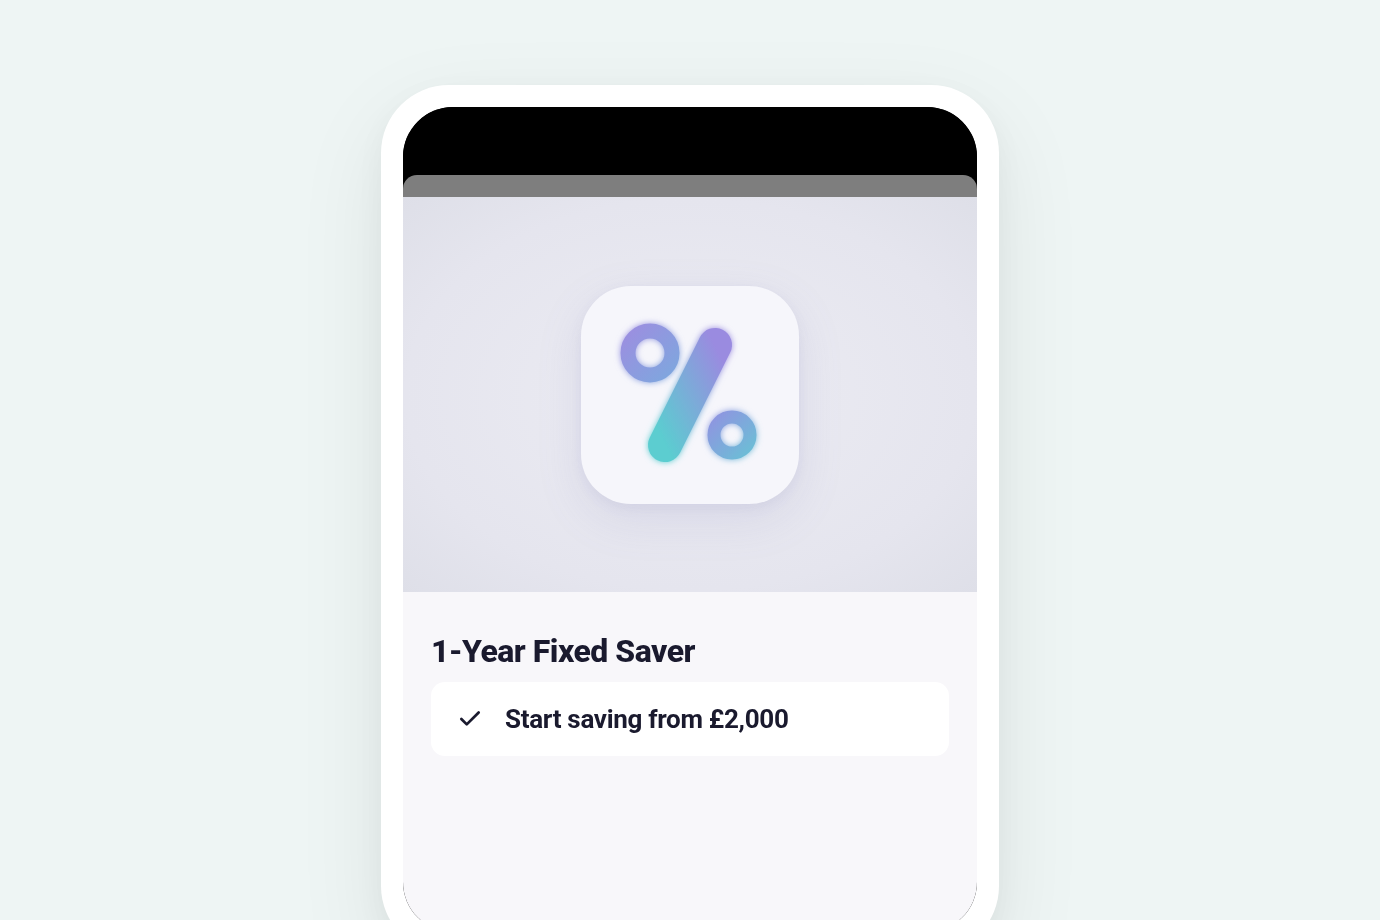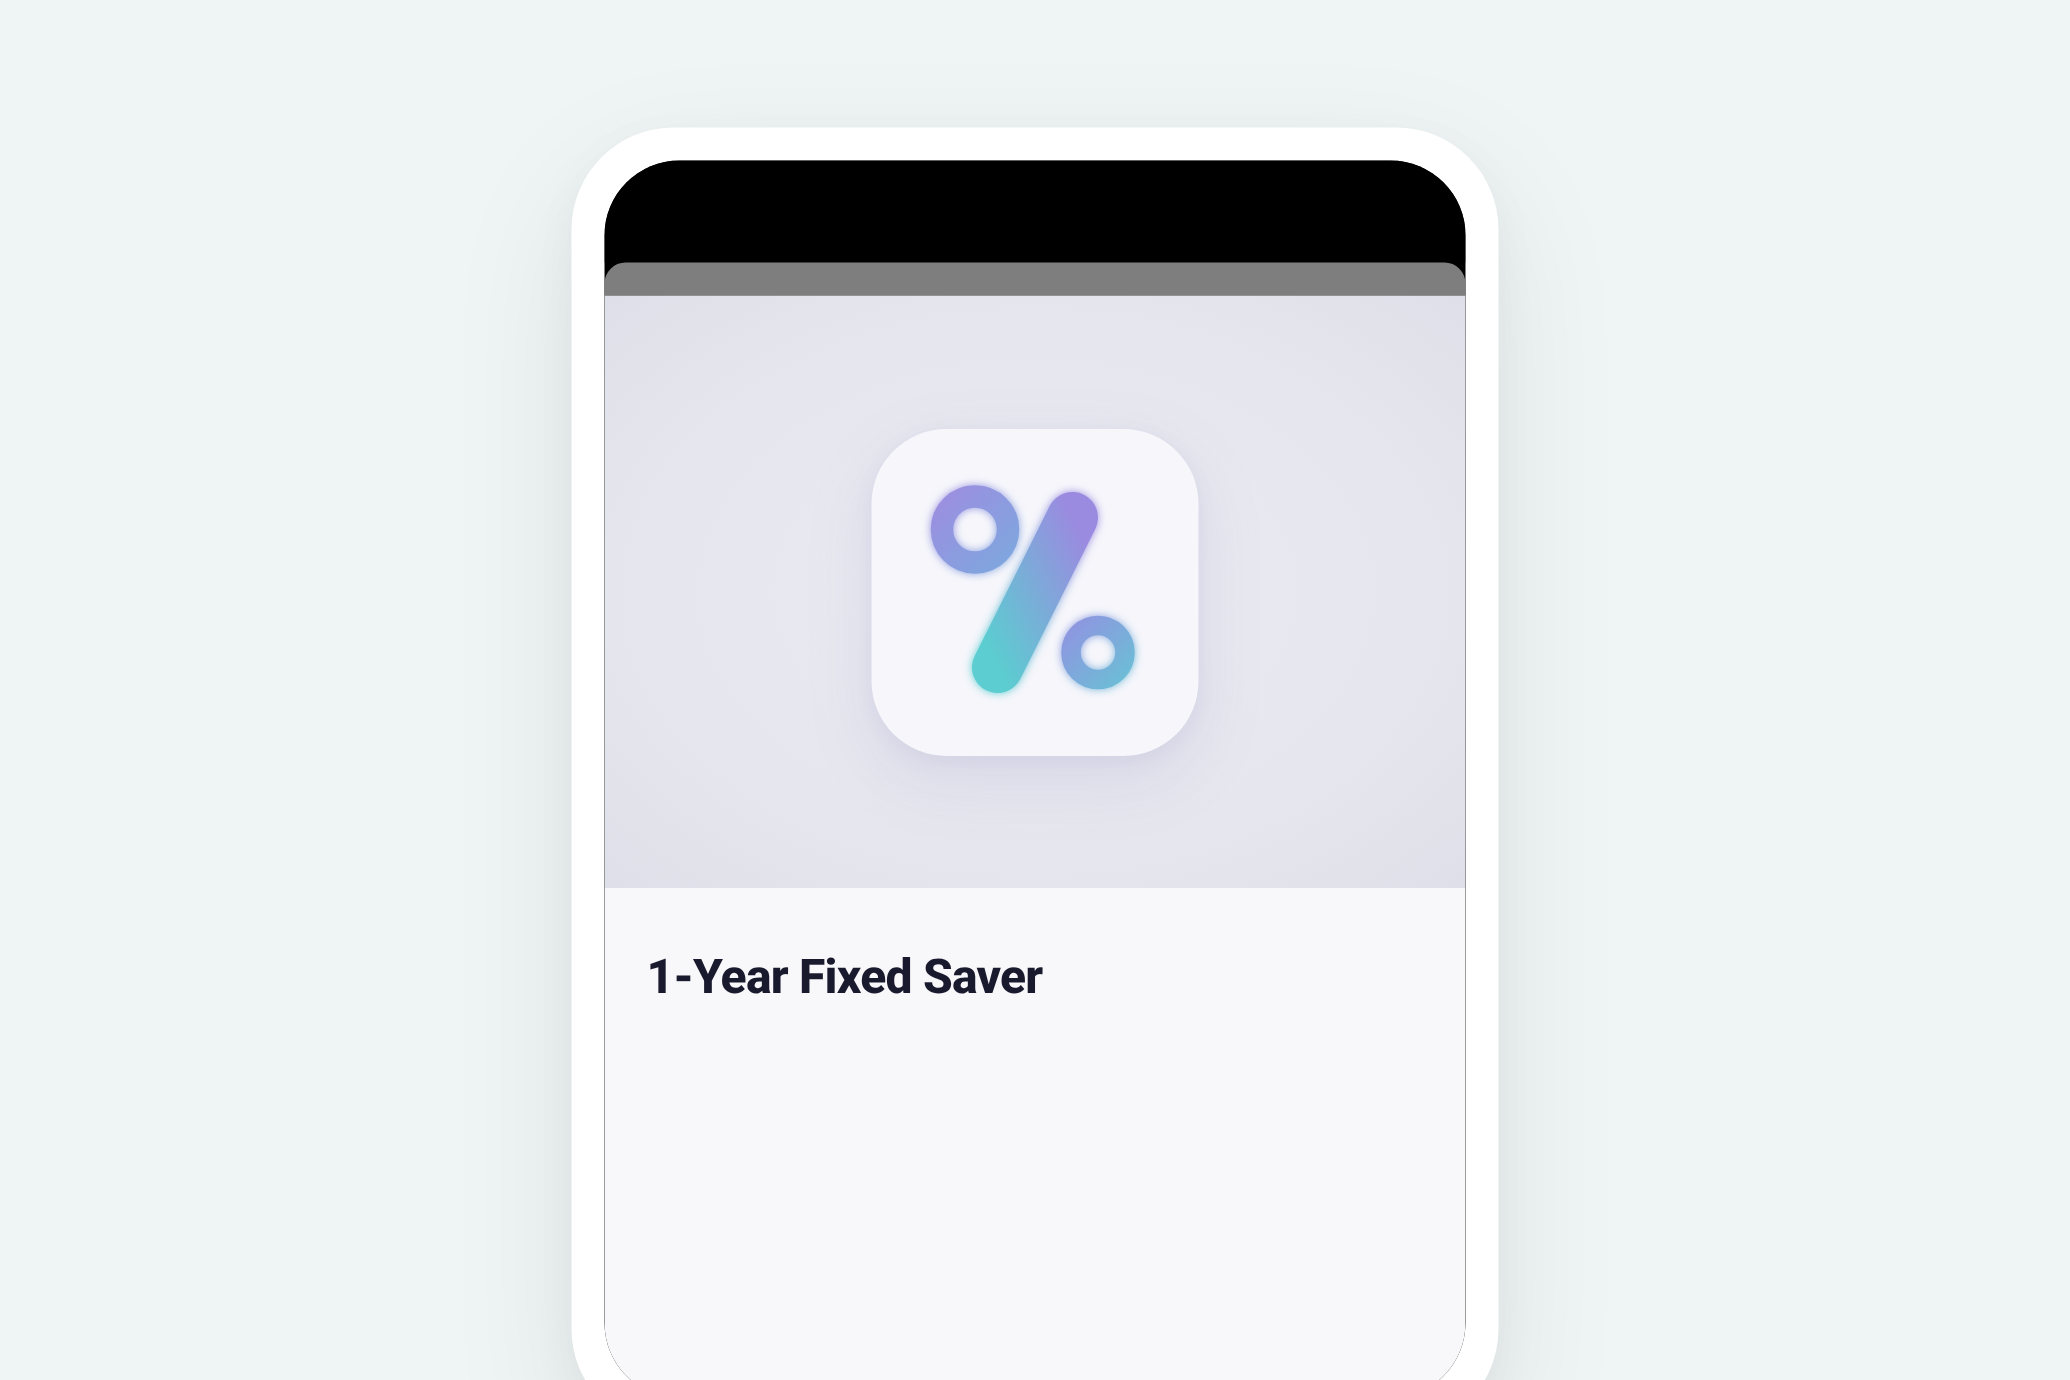--- a/index.html
+++ b/index.html
@@ -154,16 +154,22 @@
           <line x1="55" y1="130" x2="105" y2="30" stroke="url(#slashGrad)" stroke-width="34" stroke-linecap="round" filter="url(#softGlow)"></line>
           <circle cx="40" cy="38" r="22" fill="none" stroke="url(#ring1Grad)" stroke-width="15" filter="url(#softGlow)"></circle>
           <circle cx="122" cy="120" r="18" fill="none" stroke="url(#ring2Grad)" stroke-width="13" filter="url(#softGlow)"></circle>
         </svg>
       </div>
     </div>
 
     <div class="content-area">
       <h1 class="product-title">1-Year Fixed Saver</h1>
 
+      <div class="feature-card">
+        <svg class="check-icon" viewBox="0 0 24 24">
+          <path d="M4 12 L9 17 L20 6" stroke="#1a1a2e" stroke-width="2.5" fill="none" stroke-linecap="round" stroke-linejoin="round"></path>
+        </svg>
+        <span class="feature-text">Start saving from £2,000</span>
+      </div>
     </div>
 
   </div>
 </div>
 
 </body></html>

